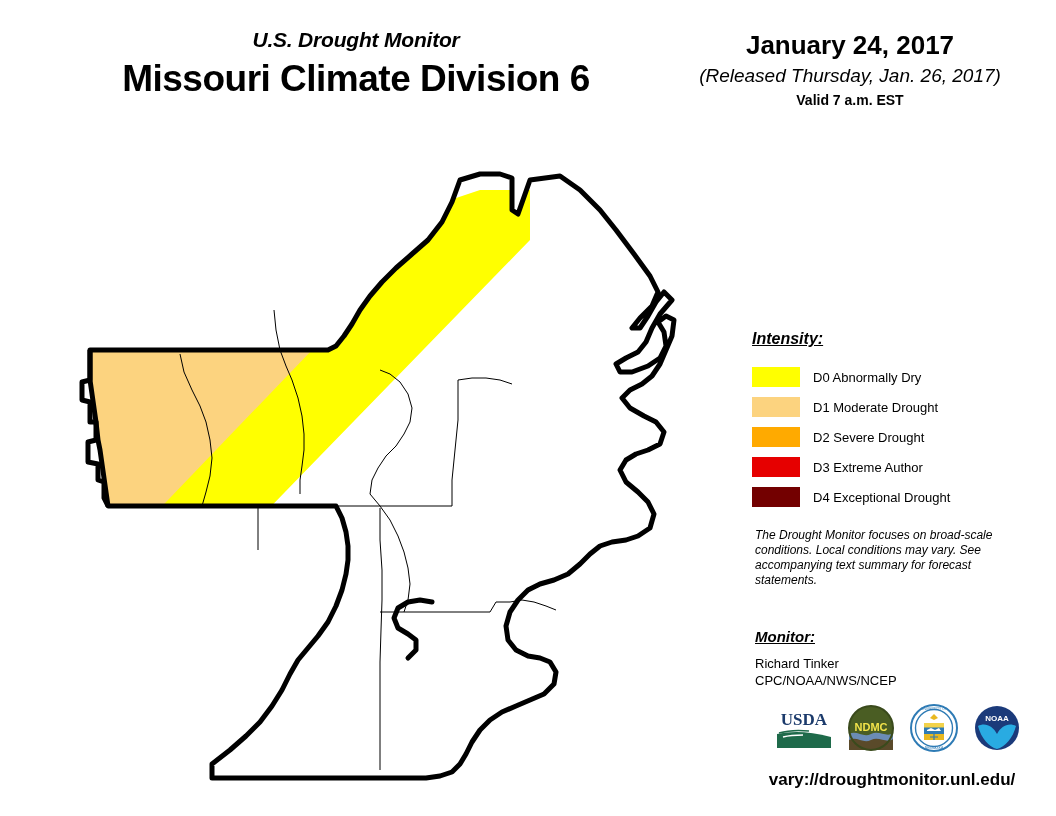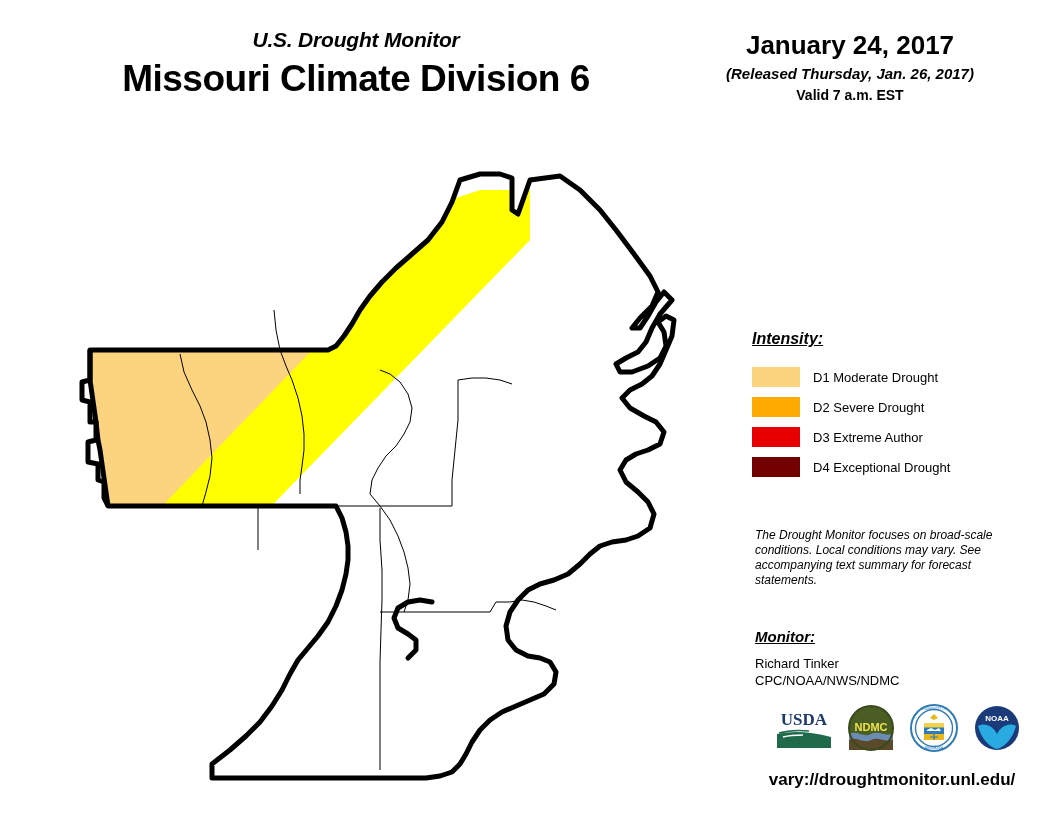--- a/index.html
+++ b/index.html
@@ -43,22 +43,22 @@
     top: 30px;
     width: 340px;
     text-align: center;
   }
   #date-main {
     font-size: 26px;
     font-weight: bold;
     color: #000;
   }
   #date-released {
-    font-size: 15px;
-    font-weight: bold;
+    font-size: 19px;
+    font-weight: normal;
     font-style: italic;
     color: #000;
     margin-top: 4px;
   }
   #date-valid {
     font-size: 14px;
     font-weight: bold;
     color: #000;
     margin-top: 5px;
   }
@@ -315,20 +315,24 @@
   <g fill="none" stroke="#000000" stroke-width="5" stroke-linejoin="round" stroke-linecap="round">
     <path d="M 372,452 L 360,450 L 348,452 L 338,458 L 334,468
              L 338,478 L 348,484 L 356,490 L 356,500 L 348,508"></path>
   </g>
 </svg>
 </div>
 
 <div id="legend-panel">
   <div id="legend-heading">Intensity:</div>
 
+  <div class="legend-row">
+    <div class="legend-swatch" style="background:#FFFF00"></div>
+    <div class="legend-label">D0 Abnormally Dry</div>
+  </div>
 
   <div class="legend-row">
     <div class="legend-swatch" style="background:#FCD37F"></div>
     <div class="legend-label">D1 Moderate Drought</div>
   </div>
 
   <div class="legend-row">
     <div class="legend-swatch" style="background:#FFAA00"></div>
     <div class="legend-label">D2 Severe Drought</div>
   </div>
@@ -342,21 +346,21 @@
     <div class="legend-swatch" style="background:#730000"></div>
     <div class="legend-label">D4 Exceptional Drought</div>
   </div>
 </div>
 
 <div id="disclaimer">The Drought Monitor focuses on broad-scale conditions. Local conditions may vary. See accompanying text summary for forecast statements.</div>
 
 <div id="author-panel">
   <div id="author-heading">Monitor:</div>
   <div class="author-line">Richard Tinker</div>
-  <div class="author-line">CPC/NOAA/NWS/NDMC</div>
+  <div class="author-line">CPC/NOAA/NWS/NCEP</div>
 </div>
 
 <div id="logo-row">
 
   <div class="logo-box">
     <svg width="58" height="44" viewBox="0 0 58 44" xmlns="http://www.w3.org/2000/svg">
       <text x="29" y="19" text-anchor="middle" font-family="Liberation Serif, serif" font-size="17" font-weight="bold" fill="#1B3A6B">USDA</text>
       <path d="M 2,28 C 16,25 34,25 56,31 L 56,42 L 2,42 Z" fill="#1E6A4A"></path>
       <path d="M 4,27 C 14,24 24,24 34,25" stroke="#1E6A4A" stroke-width="1.6" fill="none"></path>
       <path d="M 8,31 C 16,29 22,29 28,29" stroke="#FFFFFF" stroke-width="1.4" fill="none"></path>

